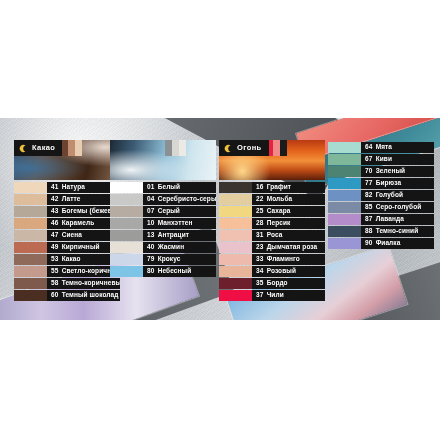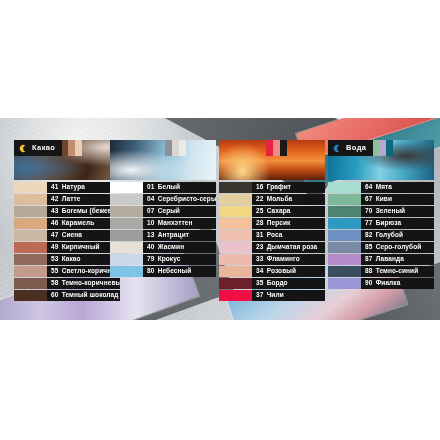--- a/index.html
+++ b/index.html
@@ -384,20 +384,26 @@
   </div>
 
   <div class="col" id="col-fire">
     <div class="col-hero">
       <div class="hero-photo"></div>
       <div class="chip-row" style="left:47px">
         <div class="chip" style="background:#e8233f"></div>
         <div class="chip" style="background:#f08a86"></div>
         <div class="chip" style="background:#1b1b1b"></div>
       </div>
+      <div class="title-tab">
+        <svg class="tab-icon" viewBox="0 0 20 20">
+          <path d="M14.5 3.2a8.2 8.2 0 1 0 0 13.6 7 7 0 0 1 0-13.6z" fill="#f0c23a"></path>
+        </svg>
+        <span class="tab-label">Огонь</span>
+      </div>
     </div>
     <div class="rows">
       <div class="row">
         <div class="row-swatch" style="background:#3a352f"></div>
         <div class="row-label">
           <span class="row-num">16</span>
           <span class="row-name">Графит</span>
         </div>
       </div>
       <div class="row">
@@ -460,34 +466,20 @@
         <div class="row-swatch" style="background:#ef0f45"></div>
         <div class="row-label">
           <span class="row-num">37</span>
           <span class="row-name">Чили</span>
         </div>
       </div>
     </div>
   </div>
 
   <div class="col" id="col-water">
-    <div class="col-hero">
-      <div class="hero-photo"></div>
-      <div class="chip-row" style="left:44px">
-        <div class="chip" style="background:#8ebf98"></div>
-        <div class="chip" style="background:#b7a6cf"></div>
-        <div class="chip" style="background:#0d6a7c"></div>
-      </div>
-      <div class="title-tab">
-        <svg class="tab-icon" viewBox="0 0 20 20">
-          <path d="M14.5 3.2a8.2 8.2 0 1 0 0 13.6 7 7 0 0 1 0-13.6z" fill="#2e7fb8"></path>
-        </svg>
-        <span class="tab-label">Вода</span>
-      </div>
-    </div>
     <div class="rows">
       <div class="row">
         <div class="row-swatch" style="background:#a9dcd0"></div>
         <div class="row-label">
           <span class="row-num">64</span>
           <span class="row-name">Мята</span>
         </div>
       </div>
       <div class="row">
         <div class="row-swatch" style="background:#7fb79a"></div>

